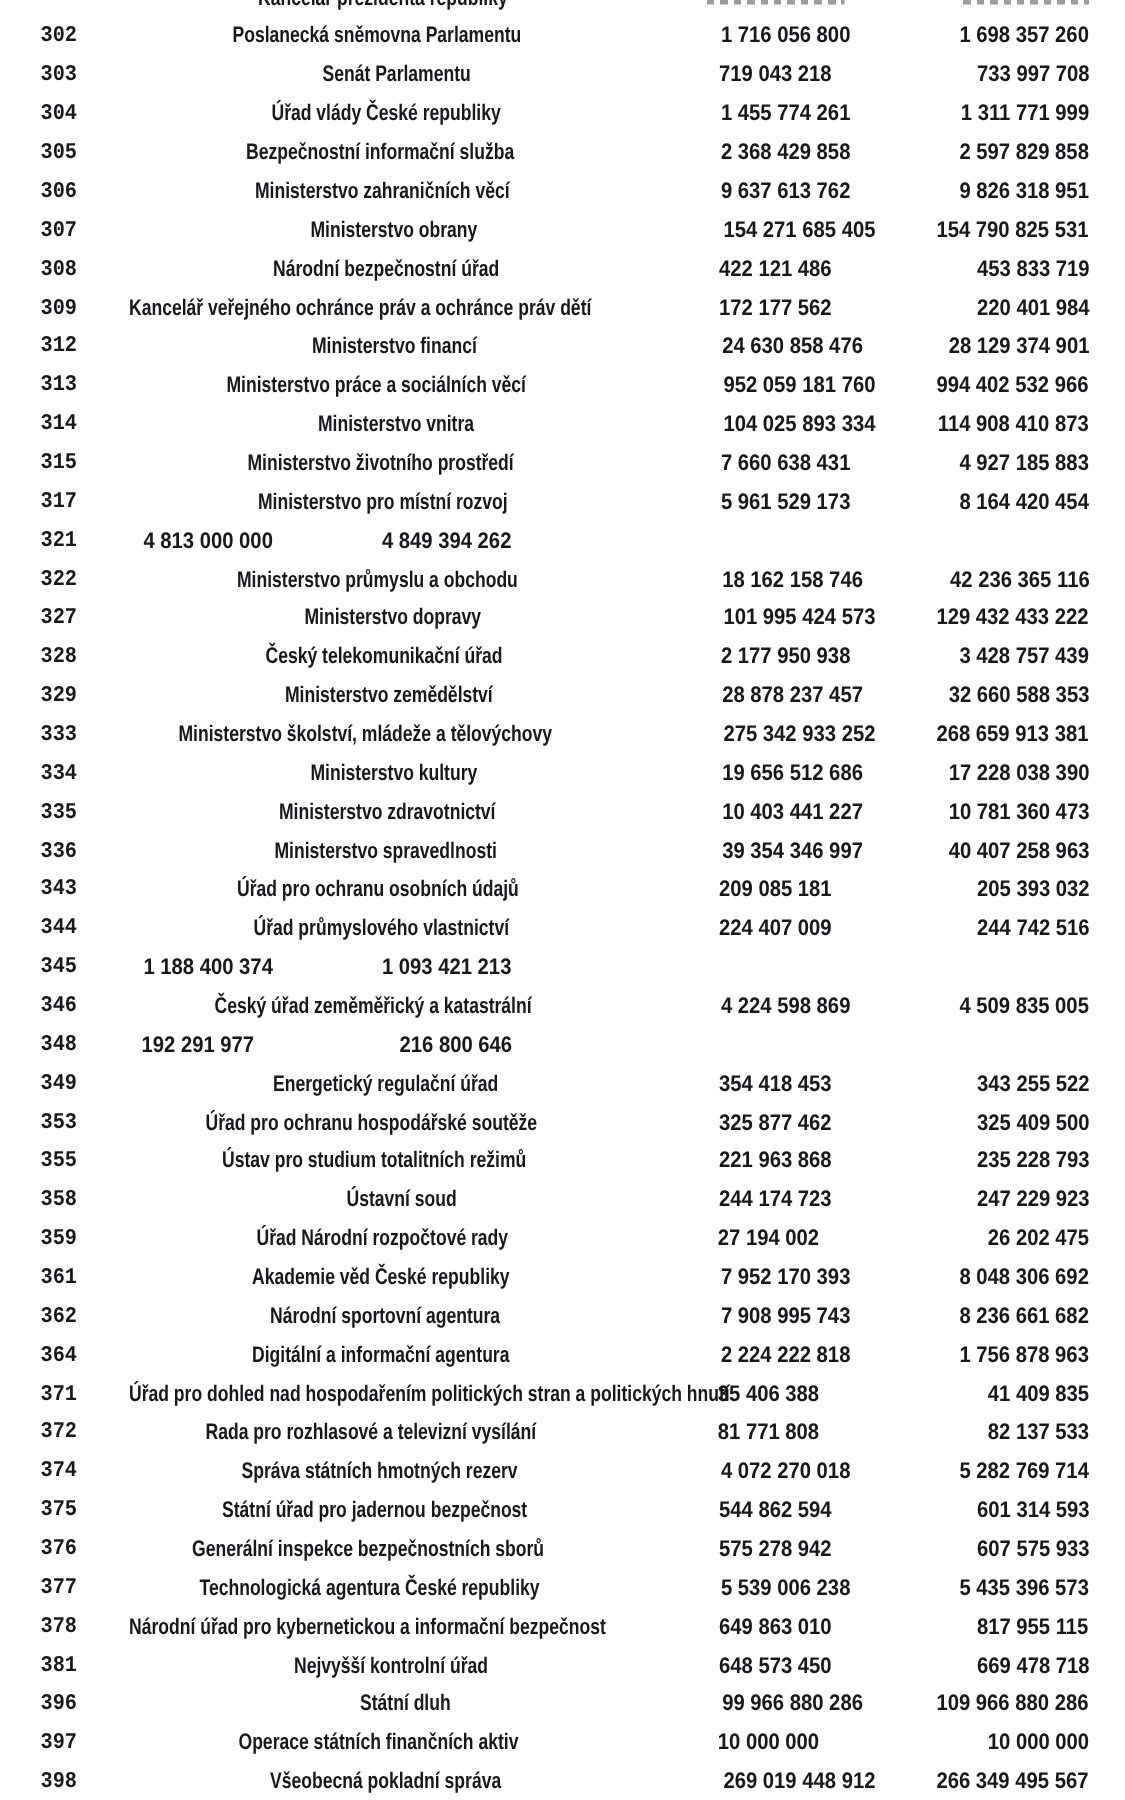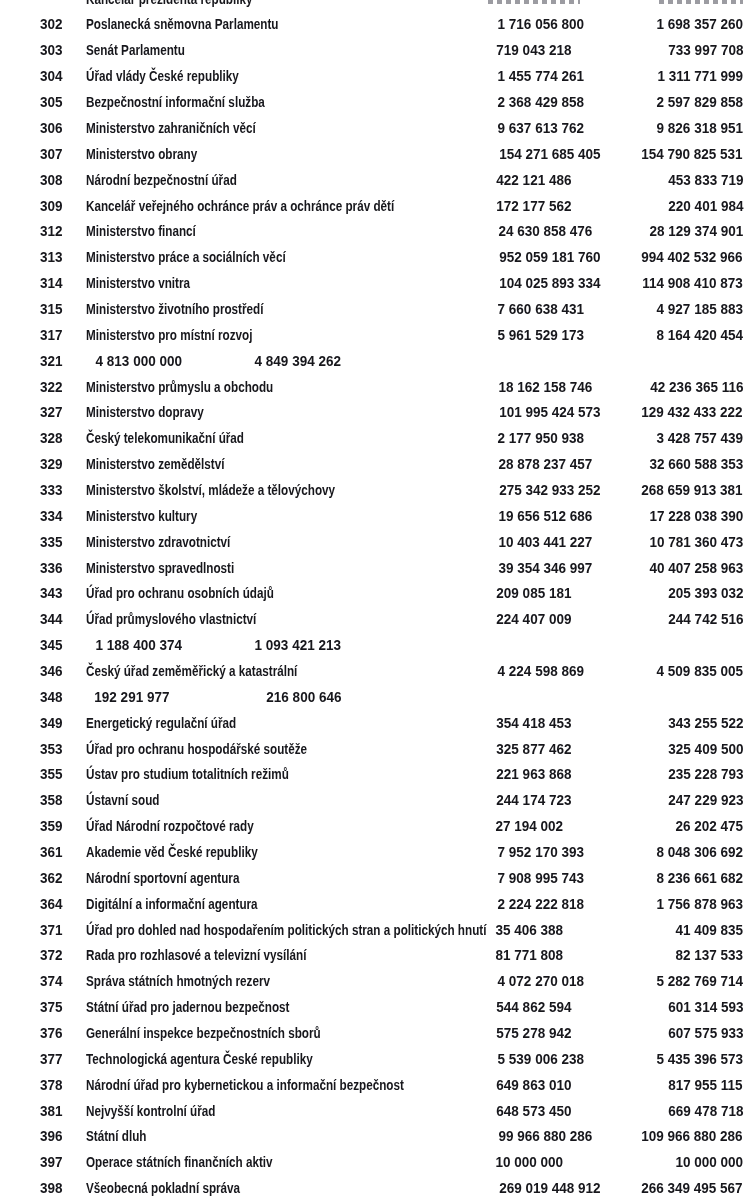--- a/index.html
+++ b/index.html
@@ -22,24 +22,24 @@
     left: 0;
     top: -14.8px;
     width: 750px;
   }
   .row {
     display: flex;
     align-items: center;
     height: 25.87px;
     width: 750px;
   }
-  .c-num  { flex: 0 0 86px;  box-sizing: border-box; padding-left: 40px; white-space: nowrap; }
-  .c-name { flex: 1 1 auto;  min-width: 0; white-space: nowrap; }
+  .c-num  { flex: 0 0 86px;  box-sizing: border-box; padding-left: 27px; white-space: nowrap; font-family: Liberation Mono, monospace; }
+  .c-name { flex: 1 1 auto;  min-width: 0; white-space: nowrap; text-align: center; }
   .c-v1   { flex: 0 0 130px; text-align: left; white-space: nowrap; }
-  .c-v2   { flex: 0 0 125px; text-align: right; white-space: nowrap; margin-right: 7px; }
+  .c-v2   { flex: 0 0 125px; text-align: right; white-space: nowrap; margin-right: 24px; }
 
   .t-name { display: inline-block; transform: scaleX(0.78); transform-origin: 0 50%; white-space: nowrap; }
   .t-num  { display: inline-block; transform: scaleX(0.90); transform-origin: 0 50%; white-space: nowrap; }
   .t-val  { display: inline-block; transform: scaleX(0.90); transform-origin: 100% 50%; white-space: nowrap; }
 
   
   .frag {
     display: inline-block;
     height: 13px;
     vertical-align: baseline;

